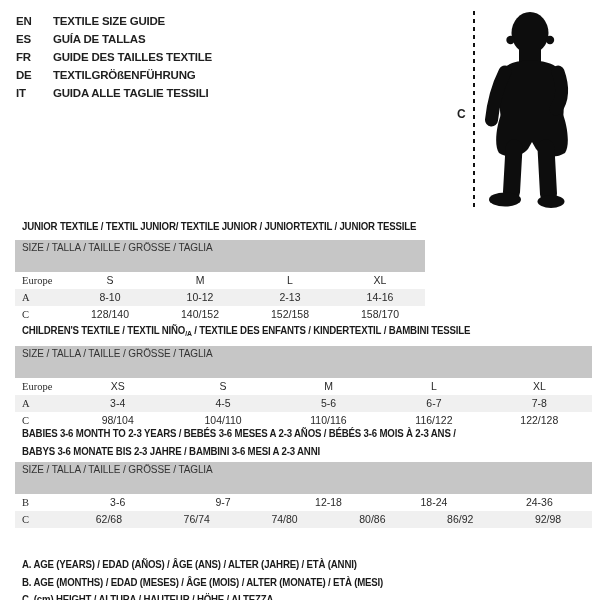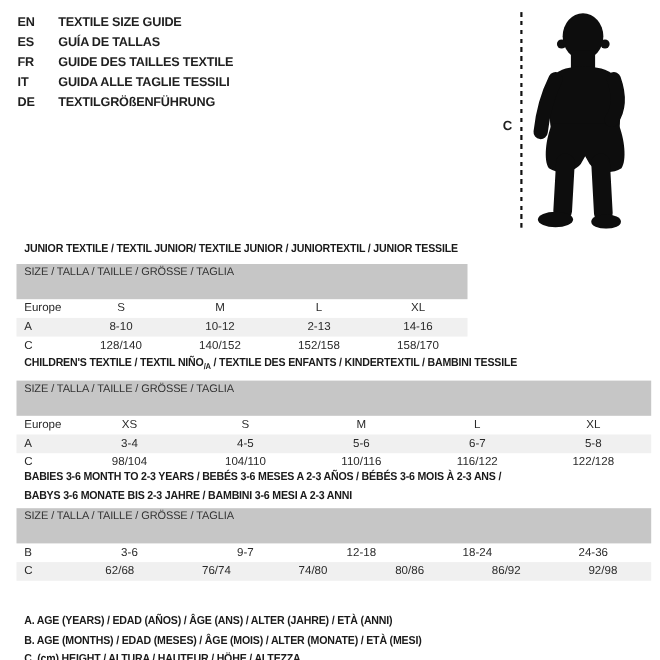--- a/index.html
+++ b/index.html
@@ -37,21 +37,21 @@
   .sub-a { font-size: 7.5px; vertical-align: -2px; }
 
   
   .size-table { left: 15px; }
   .size-bar {
     height: 32px; line-height: 15px; background: #c6c6c6;
     font-size: 10px; color: #333; padding-left: 7px; letter-spacing: -0.1px;
   }
   .t-row { display: flex; height: 17px; line-height: 17px; font-size: 10.5px; color: #2a2a2a; }
   .t-row.shade { background: #f0f0f0; }
-  .cell-label { width: 50px; padding-left: 7px; box-sizing: border-box; }
+  .cell-label { width: 50px; padding-left: 7px; box-sizing: border-box; font-family: Liberation Serif, serif; }
   .cell { flex: 1 1 0; text-align: center; }
 
   
   .notes { top: 556px; left: 22px; }
   .note-line { height: 17.5px; line-height: 17.5px; font-size: 10.5px; font-weight: bold;
                letter-spacing: -0.2px; white-space: nowrap;
                transform: scaleX(0.92); transform-origin: left top; color: #1a1a1a; }
 </style>
 </head>
 <body>
@@ -63,26 +63,26 @@
   </div>
   <div class="lang-row">
     <span class="lang-code">ES</span>
     <span>GUÍA DE TALLAS</span>
   </div>
   <div class="lang-row">
     <span class="lang-code">FR</span>
     <span>GUIDE DES TAILLES TEXTILE</span>
   </div>
   <div class="lang-row">
+    <span class="lang-code">DE</span>
+    <span>TEXTILGRÖßENFÜHRUNG</span>
+  </div>
+  <div class="lang-row">
     <span class="lang-code">IT</span>
     <span>GUIDA ALLE TAGLIE TESSILI</span>
-  </div>
-  <div class="lang-row">
-    <span class="lang-code">DE</span>
-    <span>TEXTILGRÖßENFÜHRUNG</span>
   </div>
 </div>
 
 <div class="abs dash-line"></div>
 <div class="abs c-label">C</div>
 <svg class="abs baby" viewBox="0 0 96 202" aria-hidden="true">
   <g fill="#0d0d0d" stroke="none">
     <ellipse cx="46" cy="27" rx="18.5" ry="21"></ellipse>
     <circle cx="26.5" cy="34" r="4.2"></circle>
     <circle cx="66" cy="34" r="4.2"></circle>
@@ -134,21 +134,21 @@
     <span class="cell">M</span>
     <span class="cell">L</span>
     <span class="cell">XL</span>
   </div>
   <div class="t-row shade">
     <span class="cell-label">A</span>
     <span class="cell">3-4</span>
     <span class="cell">4-5</span>
     <span class="cell">5-6</span>
     <span class="cell">6-7</span>
-    <span class="cell">5-8</span>
+    <span class="cell">7-8</span>
   </div>
   <div class="t-row">
     <span class="cell-label">C</span>
     <span class="cell">98/104</span>
     <span class="cell">104/110</span>
     <span class="cell">110/116</span>
     <span class="cell">116/122</span>
     <span class="cell">122/128</span>
   </div>
 </div>

